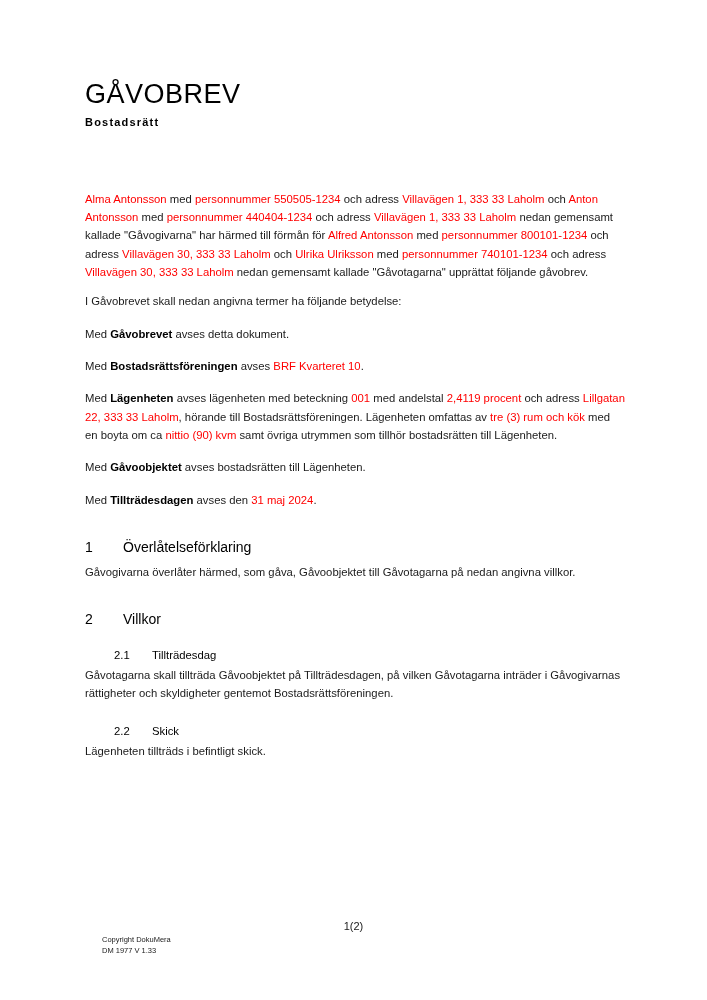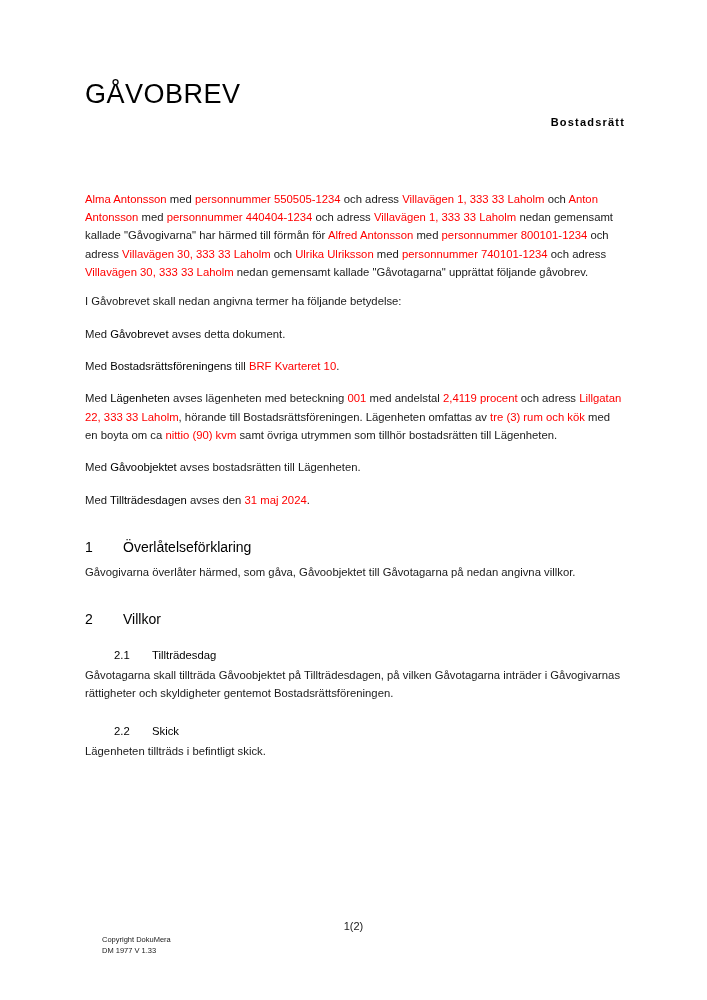--- a/index.html
+++ b/index.html
@@ -32,31 +32,30 @@
     color: #000;
     margin: 0 0 6px 0;
     line-height: 1.1;
   }
   .doc-subtitle {
     font-size: 11px;
     font-weight: bold;
     letter-spacing: 1.2px;
     color: #000;
     margin: 0;
-    text-align: right;
   }
   .intro {
     margin-top: 62px;
     font-size: 11.3px;
     line-height: 1.62;
     color: #1a1a1a;
     text-align: left;
   }
   .v { color: #ff0000; }
-  .b { font-weight: normal; color: #000; }
+  .b { font-weight: bold; color: #000; }
   h2.section {
     font-size: 14px;
     font-weight: normal;
     color: #000;
     margin: 34px 0 10px 0;
   }
   p.body {
     font-size: 11.3px;
     line-height: 1.62;
     color: #1a1a1a;
@@ -116,21 +115,21 @@
   <div class="content">
 
     <h1 class="doc-title">GÅVOBREV</h1>
     <p class="doc-subtitle">Bostadsrätt</p>
 
     <p class="intro"><span class="v">Alma Antonsson</span><span> med </span><span class="v">personnummer 550505-1234</span><span> och adress </span><span class="v">Villavägen 1, 333 33 Laholm</span><span> och </span><span class="v">Anton Antonsson</span><span> med </span><span class="v">personnummer 440404-1234</span><span> och adress </span><span class="v">Villavägen 1, 333 33 Laholm</span><span> nedan gemensamt kallade "Gåvogivarna" har härmed till förmån för </span><span class="v">Alfred Antonsson</span><span> med </span><span class="v">personnummer 800101-1234</span><span> och adress </span><span class="v">Villavägen 30, 333 33 Laholm</span><span> och </span><span class="v">Ulrika Ulriksson</span><span> med </span><span class="v">personnummer 740101-1234</span><span> och adress </span><span class="v">Villavägen 30, 333 33 Laholm</span><span> nedan gemensamt kallade "Gåvotagarna" upprättat följande gåvobrev.</span></p>
 
     <p class="body">I Gåvobrevet skall nedan angivna termer ha följande betydelse:</p>
 
     <p class="body"><span>Med </span><span class="b">Gåvobrevet</span><span> avses detta dokument.</span></p>
-    <p class="body"><span>Med </span><span class="b">Bostadsrättsföreningens</span><span> till </span><span class="v">BRF Kvarteret 10</span><span>.</span></p>
+    <p class="body"><span>Med </span><span class="b">Bostadsrättsföreningen</span><span> avses </span><span class="v">BRF Kvarteret 10</span><span>.</span></p>
     <p class="body"><span>Med </span><span class="b">Lägenheten</span><span> avses lägenheten med beteckning </span><span class="v">001</span><span> med andelstal </span><span class="v">2,4119 procent</span><span> och adress </span><span class="v">Lillgatan 22, 333 33 Laholm</span><span>, hörande till Bostadsrättsföreningen. Lägenheten omfattas av </span><span class="v">tre (3) rum och kök</span><span> med en boyta om ca </span><span class="v">nittio (90) kvm</span><span> samt övriga utrymmen som tillhör bostadsrätten till Lägenheten.</span></p>
     <p class="body"><span>Med </span><span class="b">Gåvoobjektet</span><span> avses bostadsrätten till Lägenheten.</span></p>
     <p class="body"><span>Med </span><span class="b">Tillträdesdagen</span><span> avses den </span><span class="v">31 maj 2024</span><span>.</span></p>
 
     <div class="numsec">
       <span class="num">1</span>
       <span class="ttl">Överlåtelseförklaring</span>
     </div>
     <p class="body">Gåvogivarna överlåter härmed, som gåva, Gåvoobjektet till Gåvotagarna på nedan angivna villkor.</p>
 

